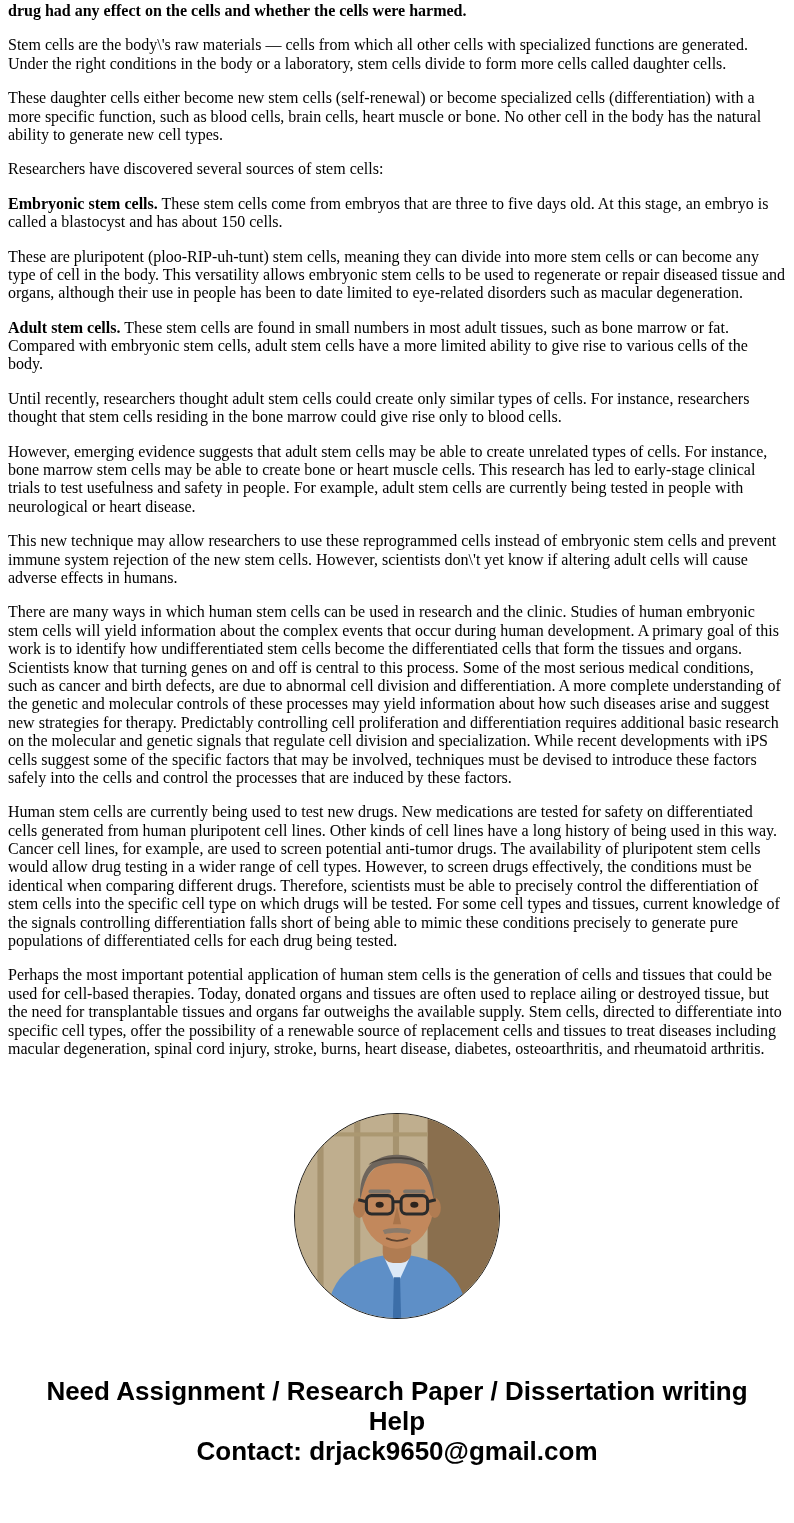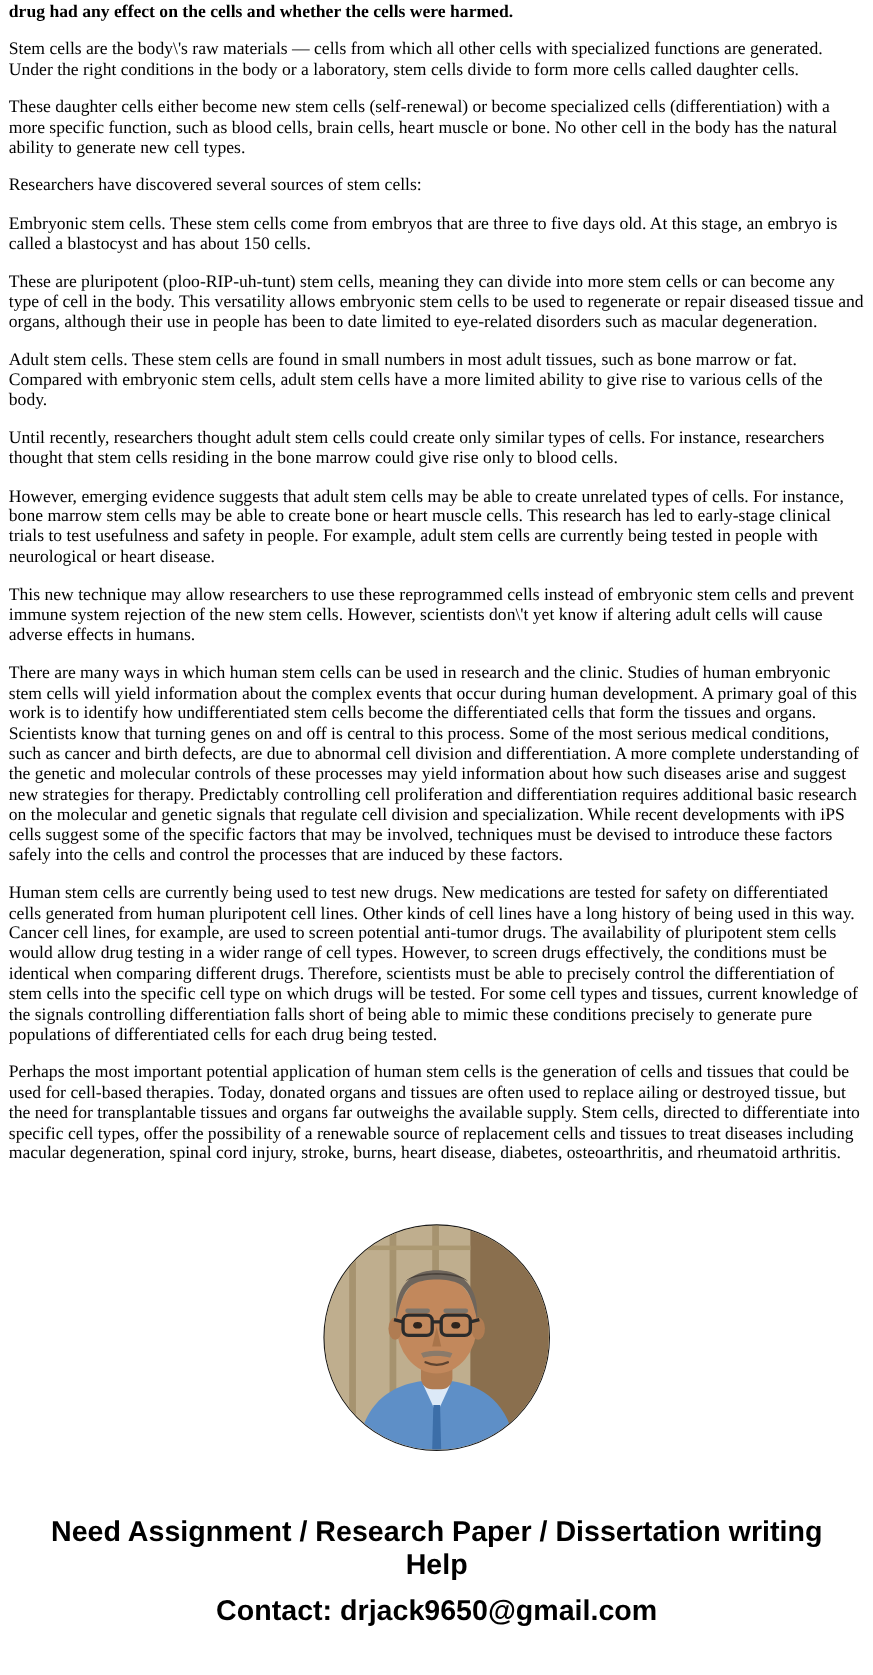--- a/index.html
+++ b/index.html
@@ -15,21 +15,21 @@
     line-height: 1.15;
     color: #000000;
   }
   .page p {
     margin: 16px 0;
   }
   .page p:first-of-type {
     margin-top: 0;
     font-weight: bold;
   }
-  .lead-bold { font-weight: normal; }
+  .lead-bold { font-weight: bold; }
   .avatar-wrap {
     margin-top: 55px;
     text-align: center;
   }
   .avatar {
     display: inline-block;
     width: 204px;
     height: 204px;
     border-radius: 50%;
     overflow: hidden;
@@ -40,21 +40,21 @@
   .footer {
     margin-top: 52px;
     text-align: center;
     font-family: "Liberation Sans", sans-serif;
     font-weight: bold;
     color: #000000;
   }
   .footer .footer-heading {
     font-size: 26px;
     line-height: 30px;
-    margin: 12px 30px;
+    margin: 0 30px;
     text-align: center;
   }
   .footer .footer-contact {
     font-size: 26px;
     line-height: 30px;
     margin-top: 0;
   }
 </style>
 </head>
 <body>

